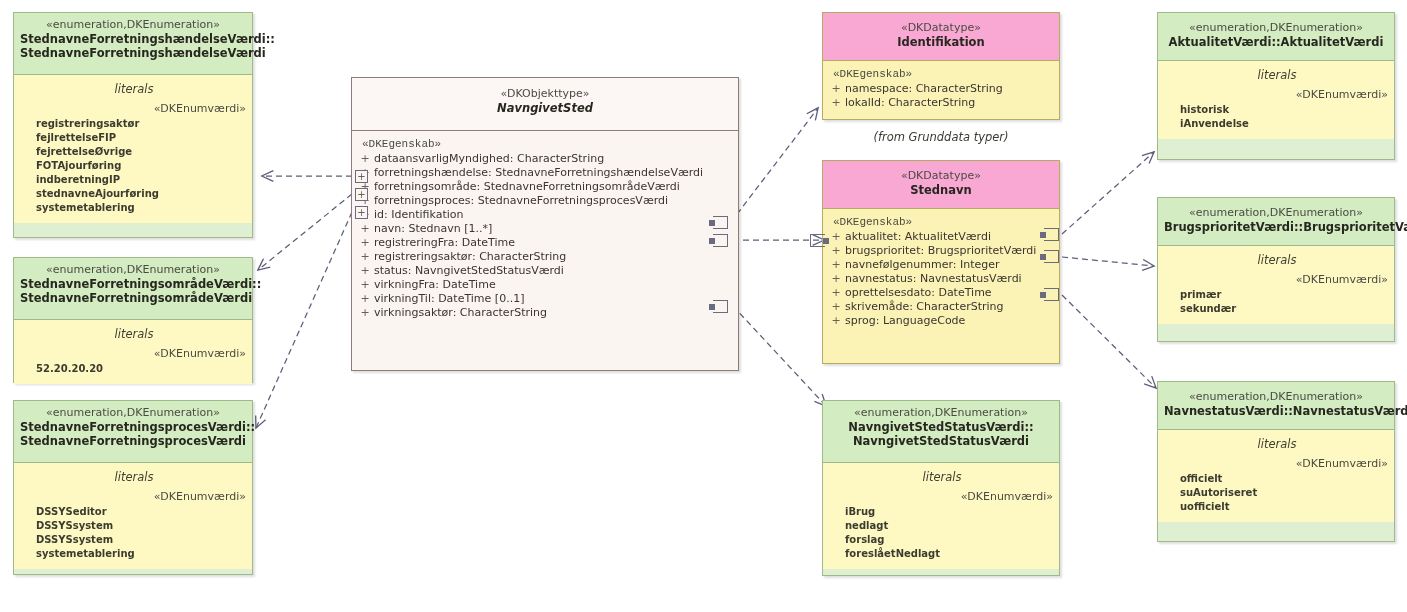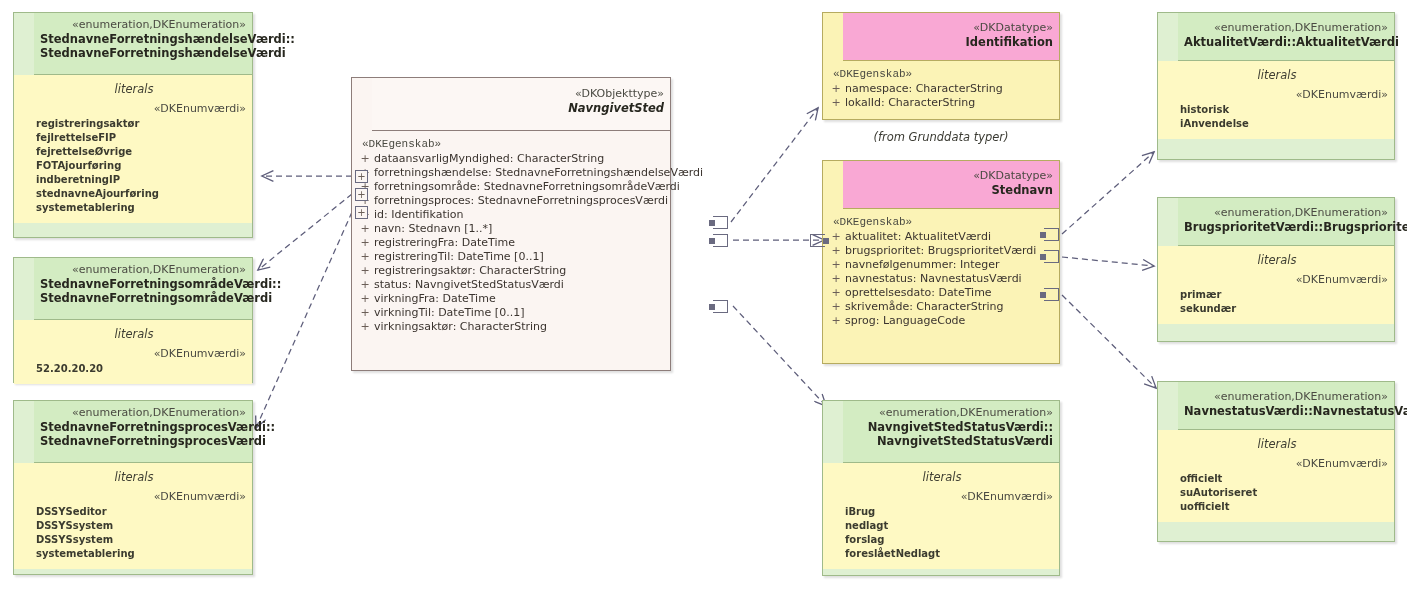--- a/index.html
+++ b/index.html
@@ -17,24 +17,23 @@
     position:absolute;
     box-sizing:border-box;
     border:1px solid #9aa08e;
     box-shadow:2px 2px 2px rgba(0,0,0,.13);
     font-size:11.5px;
     line-height:14px;
     color:#3b3b33;
   }
   .node .hdr{
     box-sizing:border-box;
-    text-align:right;
+    text-align:center;
     padding:5px 6px 6px 6px;
     border-bottom:1px solid #9aa08e;
-    margin-left:20px;
   }
   .node .body{
     box-sizing:border-box;
     padding:6px 6px 8px 8px;
   }
   .stereo{ font-size:11px; color:#4a4a42; }
   .name{ font-weight:bold; font-size:11.5px; color:#27271f; }
 
   
   .enum{ background:#dff0d2; border-color:#9fba8a; }
@@ -171,35 +170,34 @@
     <div class="body">
       <div class="literals">literals</div>
       <div class="estereo">«DKEnumværdi»</div>
       <div class="lit">DSSYSeditor</div>
       <div class="lit">DSSYSsystem</div>
       <div class="lit">DSSYSsystem</div>
       <div class="lit">systemetablering</div>
     </div>
   </div>
 
-  <div class="node otype" style="left:351px;top:77px;width:320px;height:294px;">
+  <div class="node otype" style="left:351px;top:77px;width:388px;height:294px;">
     <div class="hdr" style="height:53px;padding-top:9px;">
       <div class="stereo">«DKObjekttype»</div>
       <div class="name">NavngivetSted</div>
     </div>
     <div class="body" style="padding:6px 6px 6px 4px;">
       <div class="propstereo">«DKEgenskab»</div>
       <div class="attr"><span class="vis">+</span><span>dataansvarligMyndighed: CharacterString</span></div>
       <div class="attr"><span class="vis">+</span><span>forretningshændelse: StednavneForretningshændelseVærdi</span></div>
       <div class="attr"><span class="vis">+</span><span>forretningsområde: StednavneForretningsområdeVærdi</span></div>
       <div class="attr"><span class="vis">+</span><span>forretningsproces: StednavneForretningsprocesVærdi</span></div>
       <div class="attr"><span class="vis">+</span><span>id: Identifikation</span></div>
       <div class="attr"><span class="vis">+</span><span>navn: Stednavn [1..*]</span></div>
       <div class="attr"><span class="vis">+</span><span>registreringFra: DateTime</span></div>
-      <div class="attr"><span class="vis">+</span><span>registreringTil: DateTime [0..1]</span></div>
       <div class="attr"><span class="vis">+</span><span>registreringsaktør: CharacterString</span></div>
       <div class="attr"><span class="vis">+</span><span>status: NavngivetStedStatusVærdi</span></div>
       <div class="attr"><span class="vis">+</span><span>virkningFra: DateTime</span></div>
       <div class="attr"><span class="vis">+</span><span>virkningTil: DateTime [0..1]</span></div>
       <div class="attr"><span class="vis">+</span><span>virkningsaktør: CharacterString</span></div>
     </div>
   </div>
 
   <div class="plusbox" style="left:355px;top:170px;">+</div>
   <div class="plusbox" style="left:355px;top:188px;">+</div>

